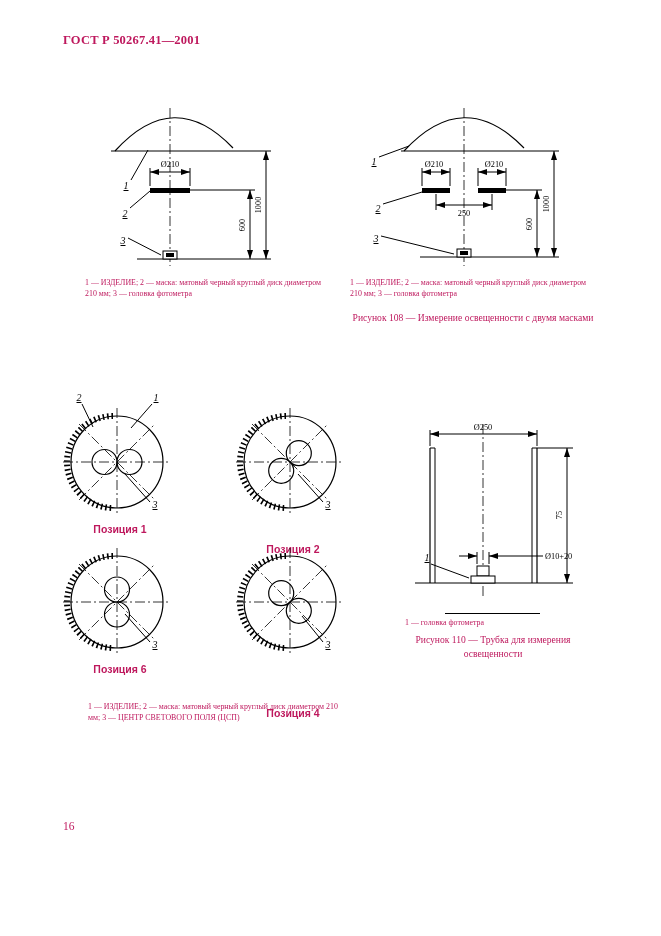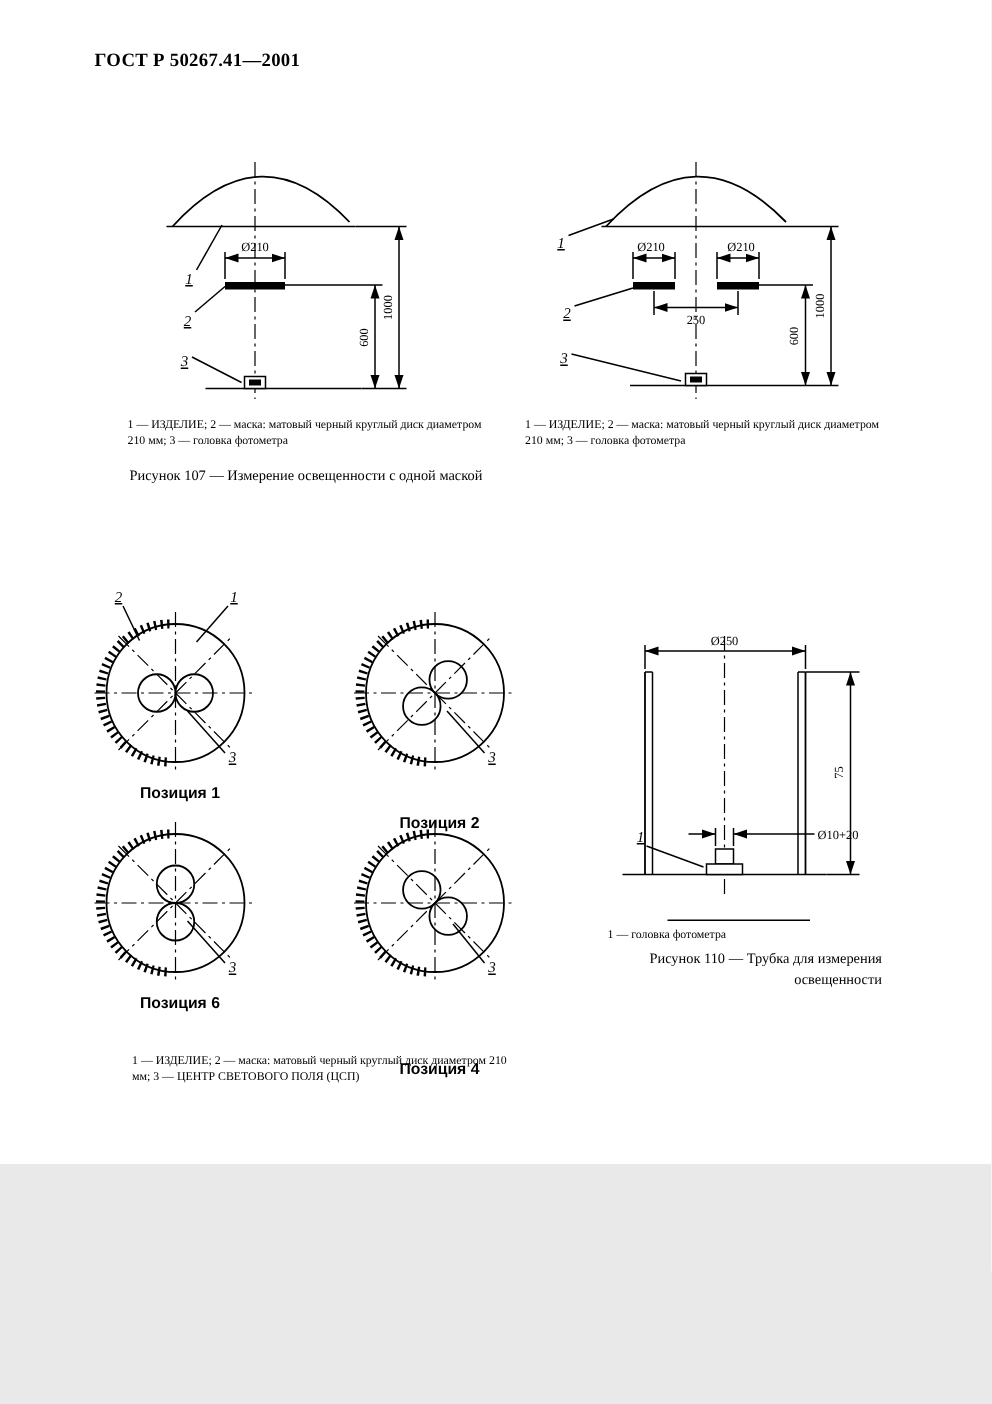--- a/index.html
+++ b/index.html
@@ -1,17 +1,17 @@
 <!DOCTYPE html>
 <html><head>
 <meta charset="utf-8">
 <style>
   html,body{margin:0;padding:0;background:#e9e9e9;}
-  .page{position:relative;width:661px;height:776px;background:#ffffff;margin:0 auto;
-        font-family:"Liberation Serif", serif;color:#000000;overflow:hidden;}
+  .page{position:relative;width:661px;height:936px;background:#ffffff;margin:0 auto;
+        font-family:"Liberation Serif", serif;color:#be185d;overflow:hidden;}
   .abs{position:absolute;}
   .hdr{font-size:12.5px;font-weight:bold;letter-spacing:.2px;}
   .legend{font-size:7.9px;text-align:left;line-height:1.45;}
   .caption{font-size:9.6px;text-align:center;line-height:1.5;}
   .pos-caption{font-family:"Liberation Sans", sans-serif;font-weight:bold;font-size:10.5px;text-align:center;}
   .pagenum{font-size:11.5px;}
   .rule{border-top:1px solid #000;height:0;}
   svg{overflow:visible;}
   .ln{stroke:#000;stroke-width:1;fill:none;}
   .ln2{stroke:#000;stroke-width:1.2;fill:none;}
@@ -70,21 +70,20 @@
     </g>
     <g>
       <line class="ln" x1="142" y1="47" x2="176" y2="47"></line>
       <line class="ln" x1="146" y1="155" x2="176" y2="155"></line>
       <line class="ln" x1="171" y1="47" x2="171" y2="155" marker-start="url(#ar107)" marker-end="url(#ar107)"></line>
       <text class="dim" x="166" y="101" text-anchor="middle" transform="rotate(-90 166 101)">1000</text>
     </g>
   </svg>
 
   <div class="abs legend" style="left:85px;top:277px;width:240px;">1 — ИЗДЕЛИЕ; 2 — маска: матовый черный круглый диск диаметром 210 мм; 3 — головка фотометра</div>
-  <div class="abs caption" style="left:78px;top:311px;width:252px;">Рисунок 107 — Измерение освещенности с одной маской</div>
 
   <svg class="abs" style="left:352px;top:104px;" width="220" height="170">
     <defs>
       <marker id="ar108" viewBox="0 0 10 8" refX="9" refY="4" markerWidth="10" markerHeight="8" orient="auto-start-reverse">
         <path d="M0,1 L9,4 L0,7 z" fill="#000"></path>
       </marker>
     </defs>
     <g>
       <line class="cl" x1="112" y1="4" x2="112" y2="162"></line>
     </g>
@@ -134,20 +133,21 @@
     </g>
     <g>
       <line class="ln" x1="176" y1="47" x2="207" y2="47"></line>
       <line class="ln" x1="160" y1="153" x2="207" y2="153"></line>
       <line class="ln" x1="202" y1="47" x2="202" y2="153" marker-start="url(#ar108)" marker-end="url(#ar108)"></line>
       <text class="dim" x="197" y="100" text-anchor="middle" transform="rotate(-90 197 100)">1000</text>
     </g>
   </svg>
 
   <div class="abs legend" style="left:350px;top:277px;width:240px;">1 — ИЗДЕЛИЕ; 2 — маска: матовый черный круглый диск диаметром 210 мм; 3 — головка фотометра</div>
+  <div class="abs caption" style="left:348px;top:311px;width:250px;">Рисунок 108 — Измерение освещенности с двумя масками</div>
 
   <svg class="abs" style="left:55px;top:390px;" width="130" height="130">
     <g>
       <line class="cl" x1="8" y1="72" x2="116" y2="72"></line>
       <line class="cl" x1="62" y1="18" x2="62" y2="126"></line>
       <line class="cl" x1="24" y1="34" x2="100" y2="110"></line>
       <line class="cl" x1="24" y1="110" x2="100" y2="34"></line>
     </g>
     <path class="thk" d="M 58,26 A 46 46 0 0 0 58,118"></path>
     <circle class="ln2" cx="62" cy="72" r="46"></circle>
@@ -270,17 +270,17 @@
       <text class="dim" x="130" y="139" text-anchor="start">Ø10+20</text>
     </g>
     <g>
       <text class="call" x="12" y="141" text-anchor="middle">1</text>
       <line class="ln" x1="16" y1="144" x2="54" y2="158"></line>
     </g>
   </svg>
 
   <div class="abs rule" style="left:445px;top:613px;width:95px;"></div>
   <div class="abs legend" style="left:405px;top:617px;width:180px;">1 — головка фотометра</div>
-  <div class="abs caption" style="left:398px;top:633px;width:190px;text-align:right;">Рисунок 110 — Трубка для измерения освещенности</div>
+  <div class="abs caption" style="left:398px;top:633px;width:190px;">Рисунок 110 — Трубка для измерения освещенности</div>
 
   <div class="abs pagenum" style="left:63px;top:820px;">16</div>
 
 </div>
 
 </body></html>

